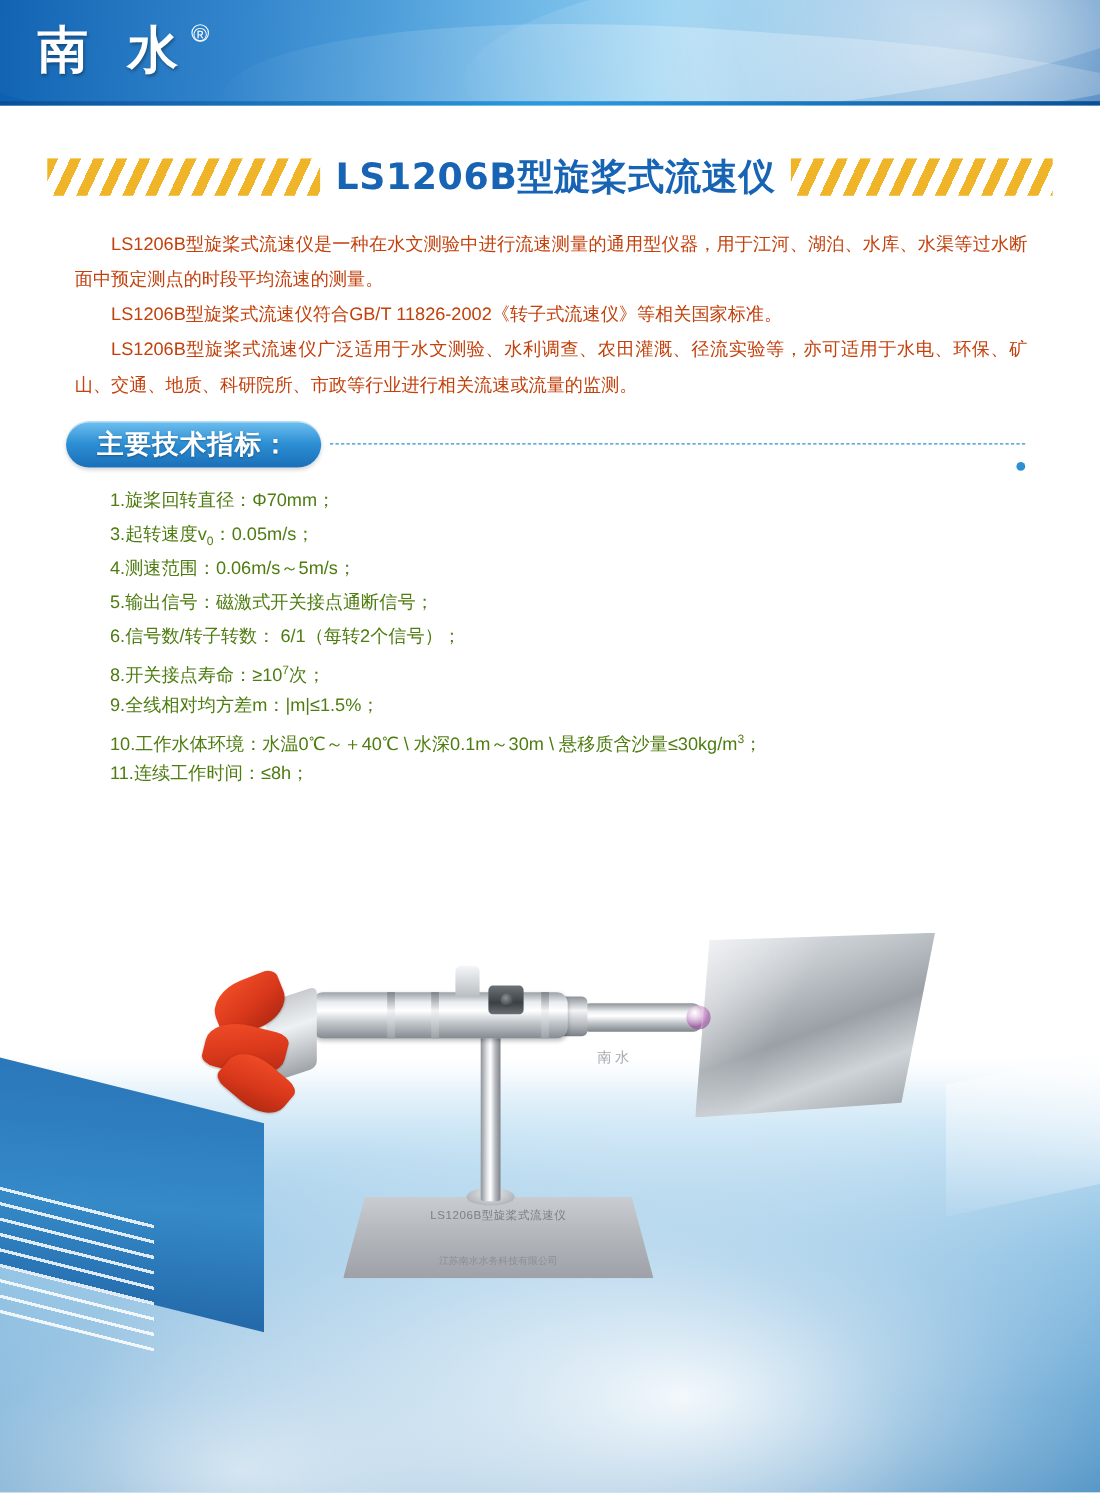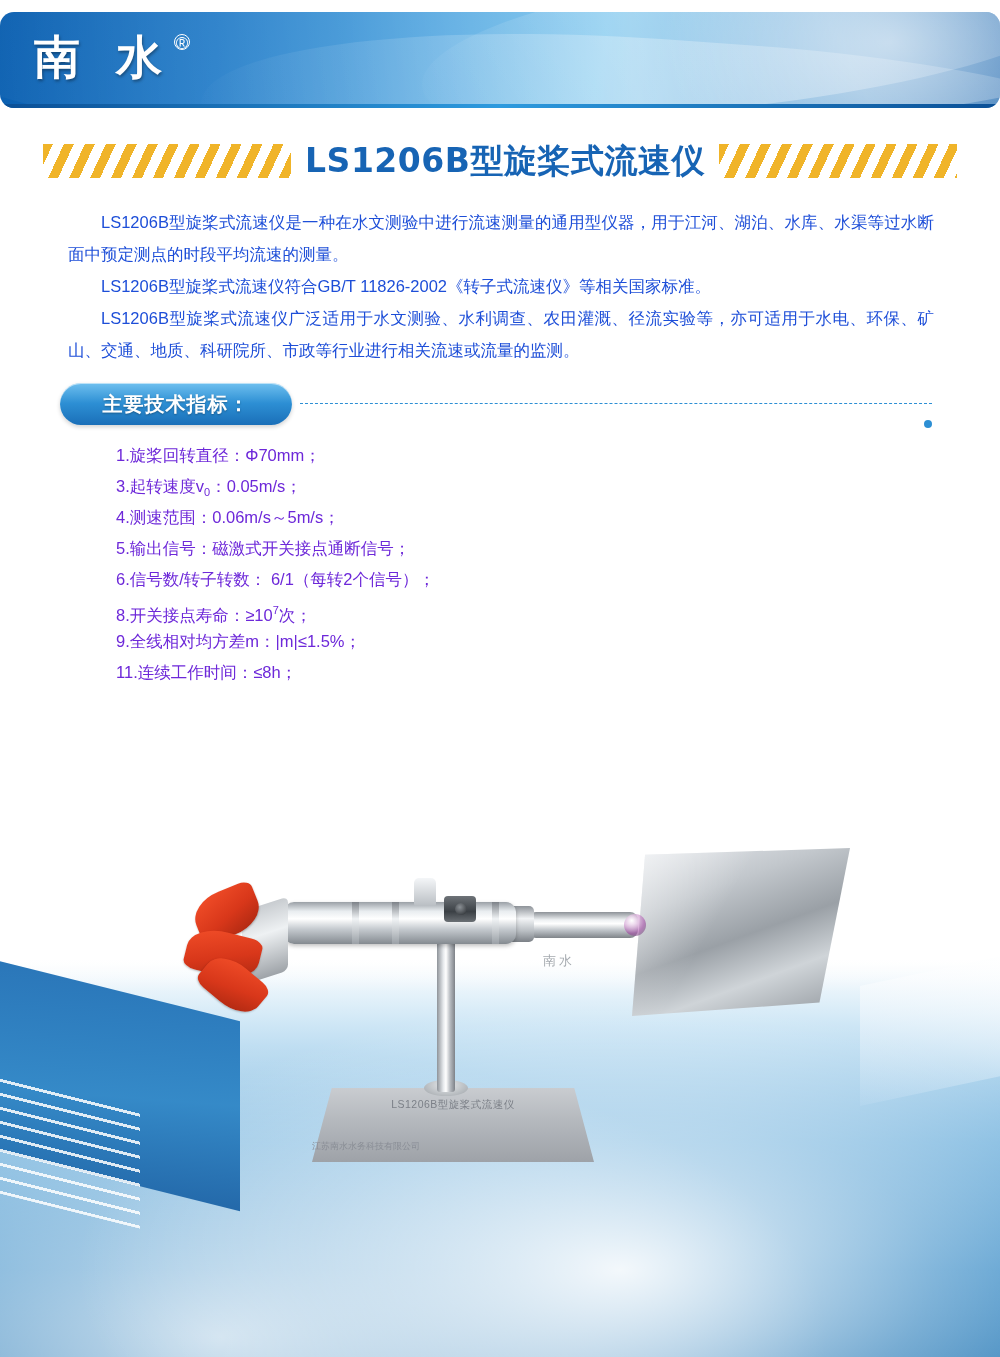--- a/index.html
+++ b/index.html
@@ -14,26 +14,25 @@
     position: relative;
     width: 1000px;
     height: 1357px;
     overflow: hidden;
     background: #ffffff;
   }
 
   
   .header {
     position: absolute;
-    left: 0; top: 12px;
+    left: 0; top: 0;
     width: 1000px;
     height: 96px;
     overflow: hidden;
     background: linear-gradient(100deg, #0b5fb0 0%, #1272c4 22%, #2a93da 45%, #35a7e4 60%, #1c7fc8 78%, #0a5aa8 100%);
-    border-radius: 14px;
   }
   .header .wave1 {
     position: absolute;
     left: -60px; top: -90px;
     width: 1150px; height: 200px;
     border-radius: 50% / 60%;
     background: linear-gradient(90deg, rgba(255,255,255,0.00) 0%, rgba(255,255,255,0.20) 35%, rgba(255,255,255,0.45) 60%, rgba(255,255,255,0.10) 100%);
     transform: rotate(-3deg);
   }
   .header .wave2 {
@@ -119,21 +118,21 @@
     letter-spacing: 0.5px;
   }
 
   
   .intro {
     position: absolute;
     left: 68px; top: 206px;
     width: 866px;
     font-size: 16.5px;
     line-height: 32px;
-    color: #1d4ed8;
+    color: #c2410c;
     text-align: justify;
   }
   .intro p {
     margin: 0;
     text-indent: 2em;
   }
 
   
   .section-head {
     position: absolute;
@@ -147,21 +146,21 @@
     width: 232px; height: 42px;
     border-radius: 21px;
     background: linear-gradient(180deg, #6fc0ef 0%, #2d8fd4 48%, #1a6fb8 100%);
     box-shadow: 0 2px 4px rgba(0,0,0,0.18), inset 0 1px 0 rgba(255,255,255,0.55);
     display: flex;
     align-items: center;
     justify-content: center;
   }
   .pill span {
     color: #ffffff;
-    font-size: 20px;
+    font-size: 24px;
     font-weight: bold;
     letter-spacing: 1px;
     text-shadow: 0 1px 2px rgba(0,0,0,0.3);
   }
   .dashline {
     position: absolute;
     left: 240px; top: 20px;
     width: 632px;
     height: 0;
     border-top: 1px dashed #2d8fd4;
@@ -170,24 +169,24 @@
     position: absolute;
     right: 0; top: 16px;
     width: 8px; height: 8px;
     border-radius: 50%;
     background: #2d8fd4;
   }
 
   
   .specs {
     position: absolute;
-    left: 116px; top: 440px;
+    left: 100px; top: 440px;
     width: 840px;
     font-size: 16.5px;
-    color: #6d28d9;
+    color: #4d7c0f;
   }
   .specs .item {
     height: 31px;
     line-height: 31px;
     white-space: nowrap;
   }
   .specs sub, .specs sup {
     font-size: 11px;
   }
 
@@ -257,20 +256,21 @@
     width: 282px;
     text-align: center;
     font-size: 10.5px;
     color: #7c8088;
     letter-spacing: 0.5px;
   }
   .base-label2 {
     position: absolute;
     left: 312px; top: 300px;
     width: 282px;
+    text-align: center;
     font-size: 9px;
     color: #8a8e96;
   }
   .post {
     position: absolute;
     left: 437px; top: 100px;
     width: 18px; height: 152px;
     background: linear-gradient(90deg, #8e9399 0%, #e6e9ec 35%, #ffffff 50%, #b9bdc2 72%, #7e8288 100%);
     border-radius: 3px;
   }
@@ -430,20 +430,21 @@
   </div>
 
   <div class="specs" id="spec-list">
       <div class="item">1.旋桨回转直径：Φ70mm；</div>
       <div class="item">3.起转速度v<sub>0</sub>：0.05m/s；</div>
       <div class="item">4.测速范围：0.06m/s～5m/s；</div>
       <div class="item">5.输出信号：磁激式开关接点通断信号；</div>
       <div class="item">6.信号数/转子转数： 6/1（每转2个信号）；</div>
       <div class="item">8.开关接点寿命：≥10<sup>7</sup>次；</div>
       <div class="item">9.全线相对均方差m：|m|≤1.5%；</div>
+      <div class="item">10.工作水体环境：水温0℃～＋40℃ \ 水深0.1m～30m \ 悬移质含沙量≤30kg/m<sup>3</sup>；</div>
       <div class="item">11.连续工作时间：≤8h；</div>
     </div>
 
   <div class="photo">
     <div class="sky"></div>
     <div class="sky-fade"></div>
     <div class="ribbon"></div>
     <div class="ribbon-lines"></div>
     <div class="ribbon2"></div>
 

